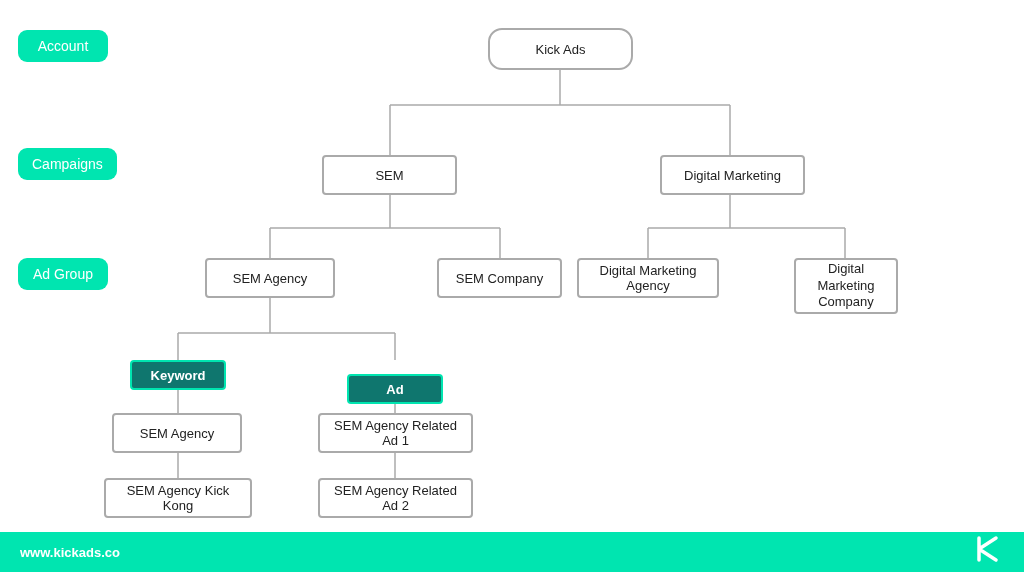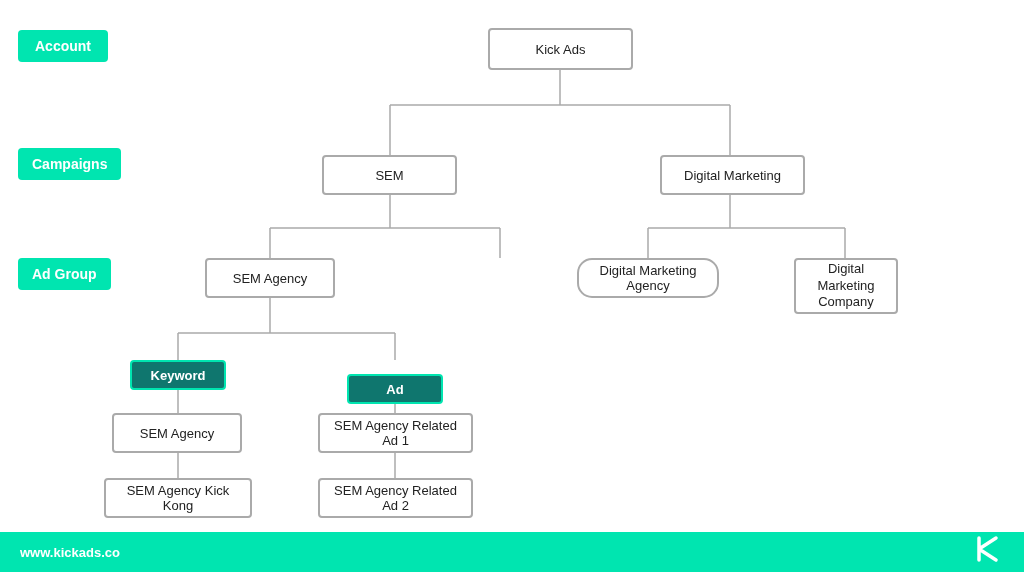--- a/index.html
+++ b/index.html
@@ -42,24 +42,24 @@
     .footer-logo {
       color: #fff;
       font-size: 22px;
       font-weight: 900;
       font-style: italic;
     }
 
     .level-label {
       background: #00e5b0;
       color: #fff;
-      font-weight: bold;
+      font-weight: normal;
       font-size: 14px;
       padding: 8px 14px;
-      border-radius: 4px;
+      border-radius: 9px;
       display: inline-block;
       text-align: center;
       min-width: 90px;
     }
 
     
     .tree-svg {
       position: absolute;
       top: 0;
       left: 0;
@@ -132,38 +132,41 @@
 
     <line x1="178" y1="390" x2="178" y2="413" stroke="#aaa" stroke-width="1.5"></line>
 
     <line x1="178" y1="453" x2="178" y2="478" stroke="#aaa" stroke-width="1.5"></line>
 
     <line x1="395" y1="390" x2="395" y2="413" stroke="#aaa" stroke-width="1.5"></line>
 
     <line x1="395" y1="453" x2="395" y2="478" stroke="#aaa" stroke-width="1.5"></line>
   </svg>
 
-  <div class="node-box" style="left:488px; top:28px; width:145px; height:42px;">
+  <div class="node-box" style="left:488px; top:28px; width:145px; height:42px;border-radius:14px;">
     <span>Kick Ads</span>
   </div>
 
   <div class="node-box" style="left:660px; top:155px; width:145px; height:40px;">
     <span>Digital Marketing</span>
   </div>
 
   <div class="node-box" style="left:322px; top:155px; width:135px; height:40px;">
     <span>SEM</span>
   </div>
 
   <div class="node-box" style="left:205px; top:258px; width:130px; height:40px;">
     <span>SEM Agency</span>
   </div>
 
-
-  <div class="node-box" style="left:577px; top:258px; width:142px; height:40px;border-radius:15px;">
+  <div class="node-box" style="left:437px; top:258px; width:125px; height:40px;">
+    <span>SEM Company</span>
+  </div>
+
+  <div class="node-box" style="left:577px; top:258px; width:142px; height:40px;">
     <span>Digital Marketing Agency</span>
   </div>
 
   <div class="node-box" style="left:794px; top:258px; width:104px; height:56px; line-height:1.3;">
     <span>Digital Marketing Company</span>
   </div>
 
   <div class="node-box filled" style="left:130px; top:360px; width:96px; height:30px;">
     <span>Keyword</span>
   </div>

